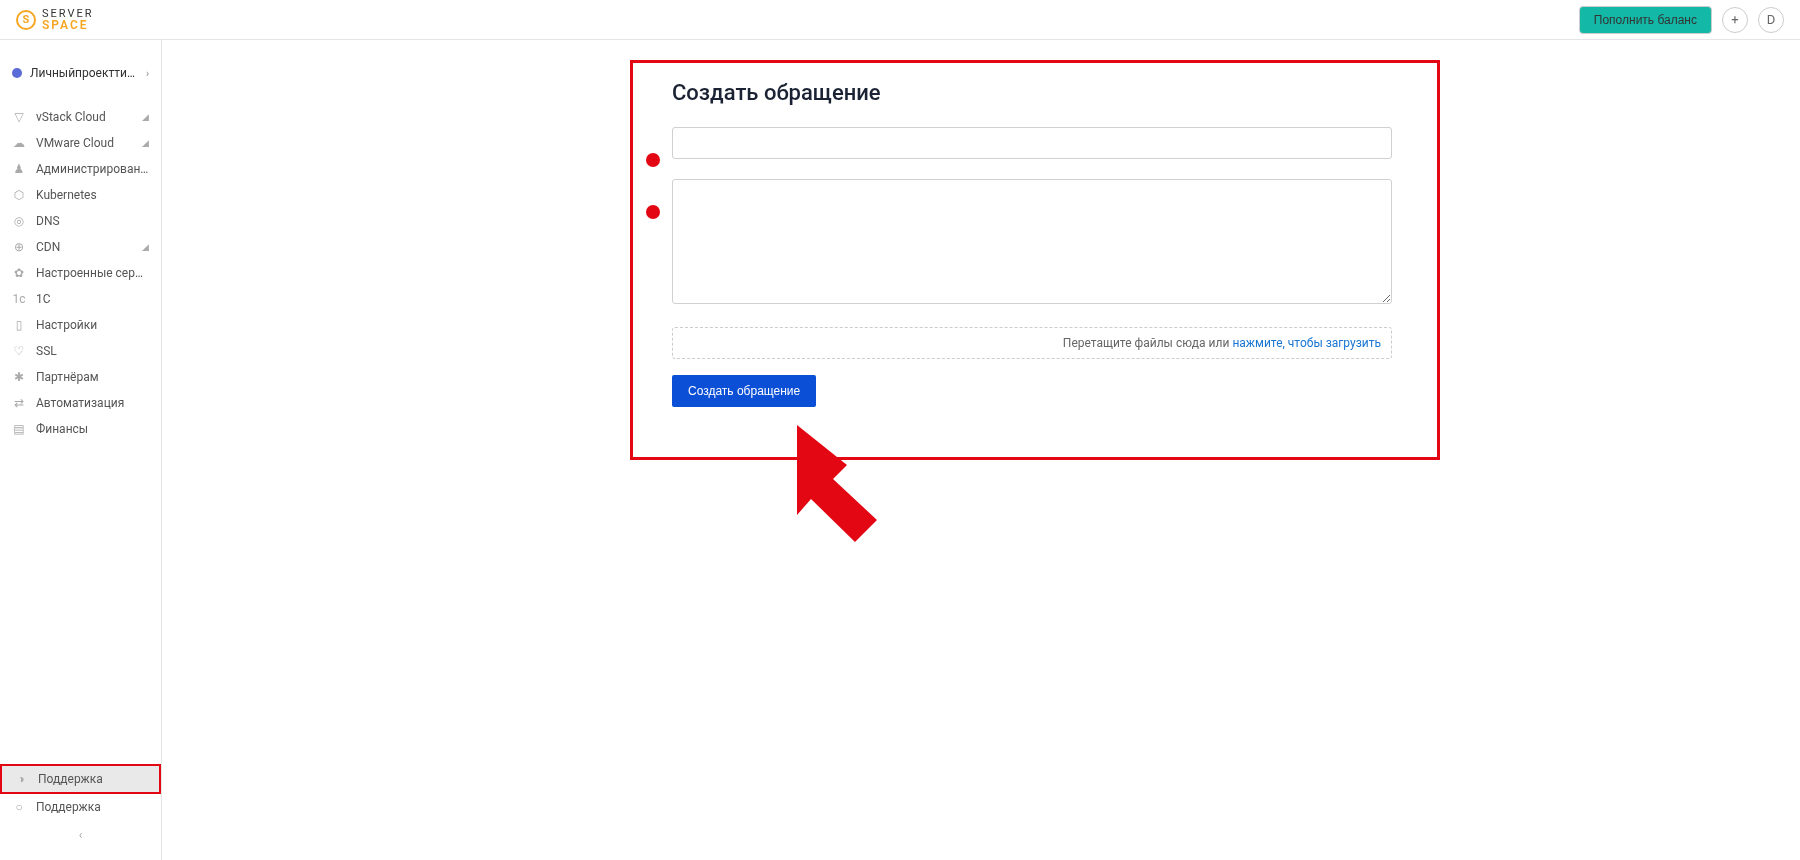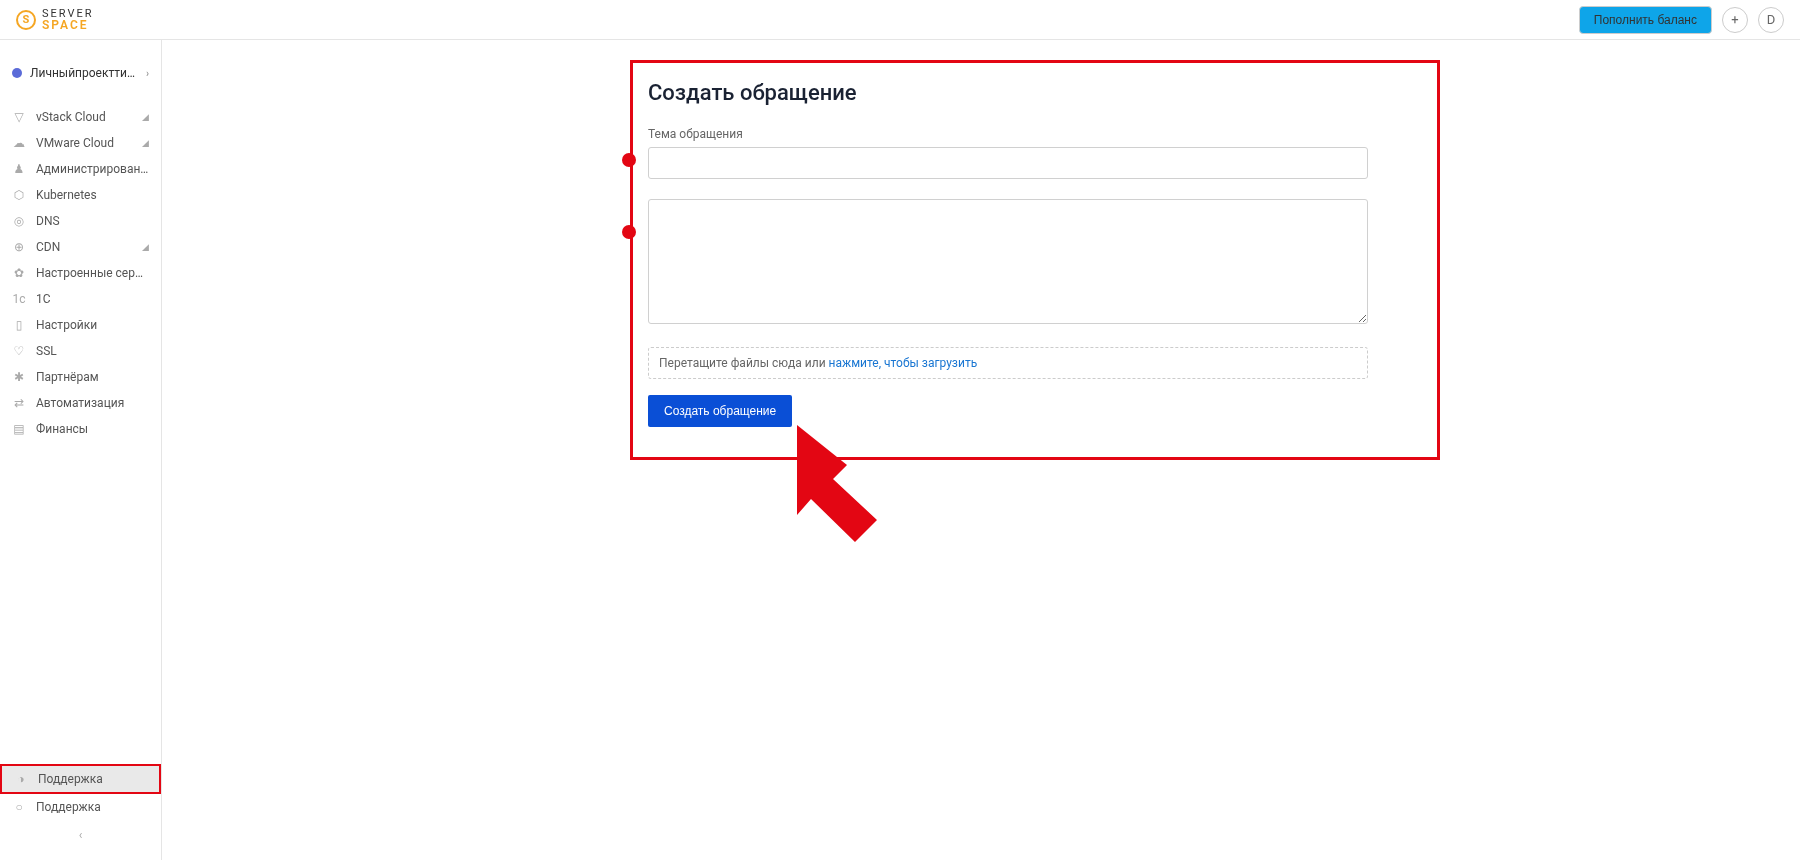--- a/index.html
+++ b/index.html
@@ -44,21 +44,21 @@
     }
     .logo-text .top { color: #333; font-weight: 400; }
     .logo-text .bot { color: #f5a623; font-weight: 600; font-size: 12px;}
     .header-right {
       display: flex;
       align-items: center;
       gap: 10px;
     }
     .balance-btn {
       border: 1px solid #ccc;
-      background: #0ea5e9;
+      background: #14b8a6;
       border-radius: 4px;
       padding: 6px 14px;
       font-size: 12px;
       cursor: pointer;
       color:#333;
     }
     .circ-btn {
       width: 26px;
       height: 26px;
       border-radius: 50%;
@@ -157,21 +157,21 @@
       position: absolute;
       left: 468px;
       top: 20px;
       width: 810px;
       height: 400px;
       border: 3px solid #e30613;
       pointer-events: none;
     }
     .form {
       position: absolute;
-      left: 486px;
+      left: 510px;
       top: 40px;
       width: 720px;
     }
     .form-title {
       font-size: 22px;
       font-weight: 500;
       color: #1a2233;
       margin-bottom: 22px;
     }
     .field-label {
@@ -210,20 +210,21 @@
       font-size: 13px;
       resize: both;
     }
     .upload-zone {
       border: 1px dashed #ccc;
       padding: 8px 10px;
       font-size: 12px;
       color: #666;
       margin-bottom: 16px;
       border-radius: 3px;
+      text-align: right;
     }
     .upload-zone a {
       color: #1976d2;
       text-decoration: none;
       cursor: pointer;
     }
     .submit-btn {
       background: #0a4fd6;
       color: #fff;
       border: none;
@@ -341,21 +342,20 @@
   </div>
 
   <div class="main">
     <div class="form-outline"></div>
 
     <div class="form">
       <h1 class="form-title">Создать обращение</h1>
 
       <div class="field-row">
         <div class="red-marker"></div>
-        <label class="field-label">Тема обращения</label>
         <input class="txt-input" type="text" style="">
       </div>
 
       <div class="field-row">
         <div class="red-marker" style="top:26px"></div>
         <textarea class="txt-area" style=""></textarea>
       </div>
 
       <div class="upload-zone">
         <span>Перетащите файлы сюда или </span><a>нажмите, чтобы загрузить</a>

